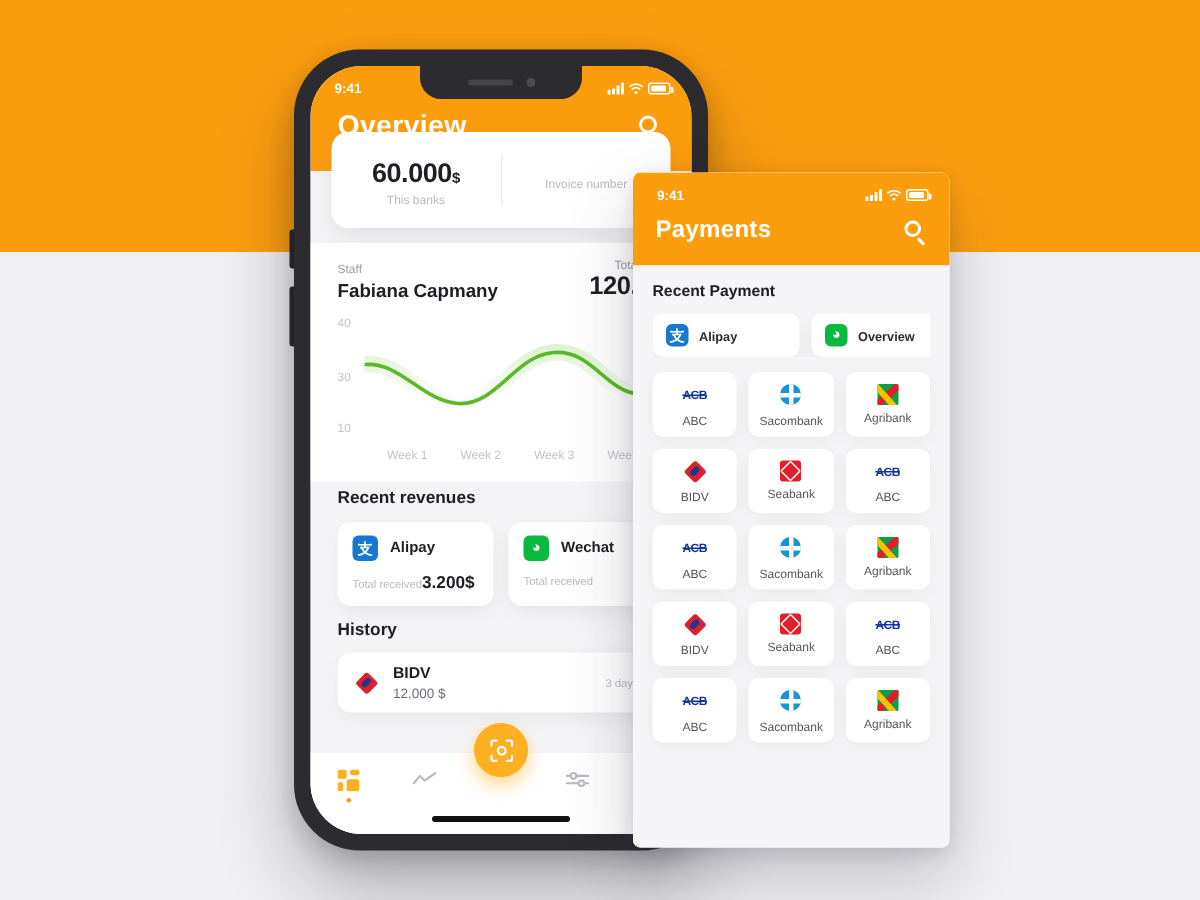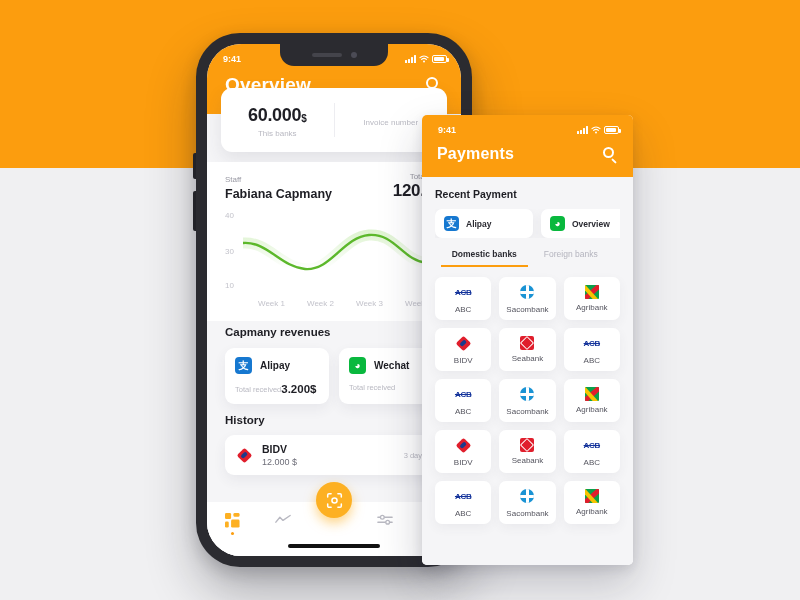--- a/index.html
+++ b/index.html
@@ -236,21 +236,21 @@
           <div class="xax">
             <span>Week 1</span>
             <span>Week 2</span>
             <span>Week 3</span>
             <span>Week 4</span>
           </div>
         </div>
       </div>
 
       <div class="revsec">
-        <div class="sect">Capmany revenues</div>
+        <div class="sect">Recent revenues</div>
         <div class="revcards">
           <div class="revcard">
             <div class="revtop">
               <span class="lg lg-alipay">支</span>
               <span class="revname">Alipay</span>
             </div>
             <div class="revbot">
               <span class="k">Total received</span>
               <span class="v">3.200$</span>
             </div>
@@ -362,24 +362,20 @@
           <span class="lg sm lg-alipay">支</span>
           <span class="nm">Alipay</span>
         </div>
         <div class="paycard">
           <span class="lg sm lg-wechat">◕</span>
           <span class="nm">Overview</span>
         </div>
 
       </div>
 
-      <div class="tabs">
-        <div class="tb on">Domestic banks</div>
-        <div class="tb">Foreign banks</div>
-      </div>
     </div>
 
     <div class="grid">
       <div class="gcell">
           <span class="lg lg-acb">ACB</span>
           <span class="nm">ABC</span>
         </div>
       <div class="gcell">
           <span class="lg lg-saco">
             <span class="globe"></span>

